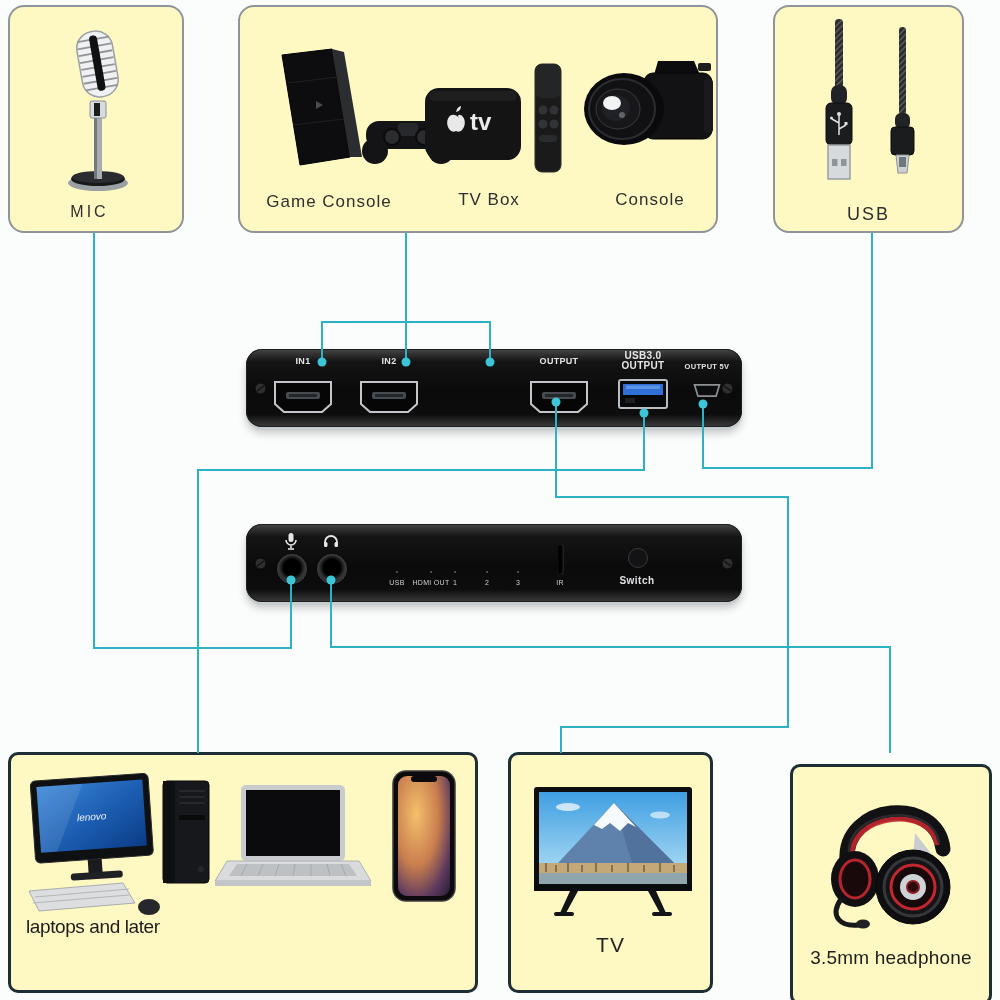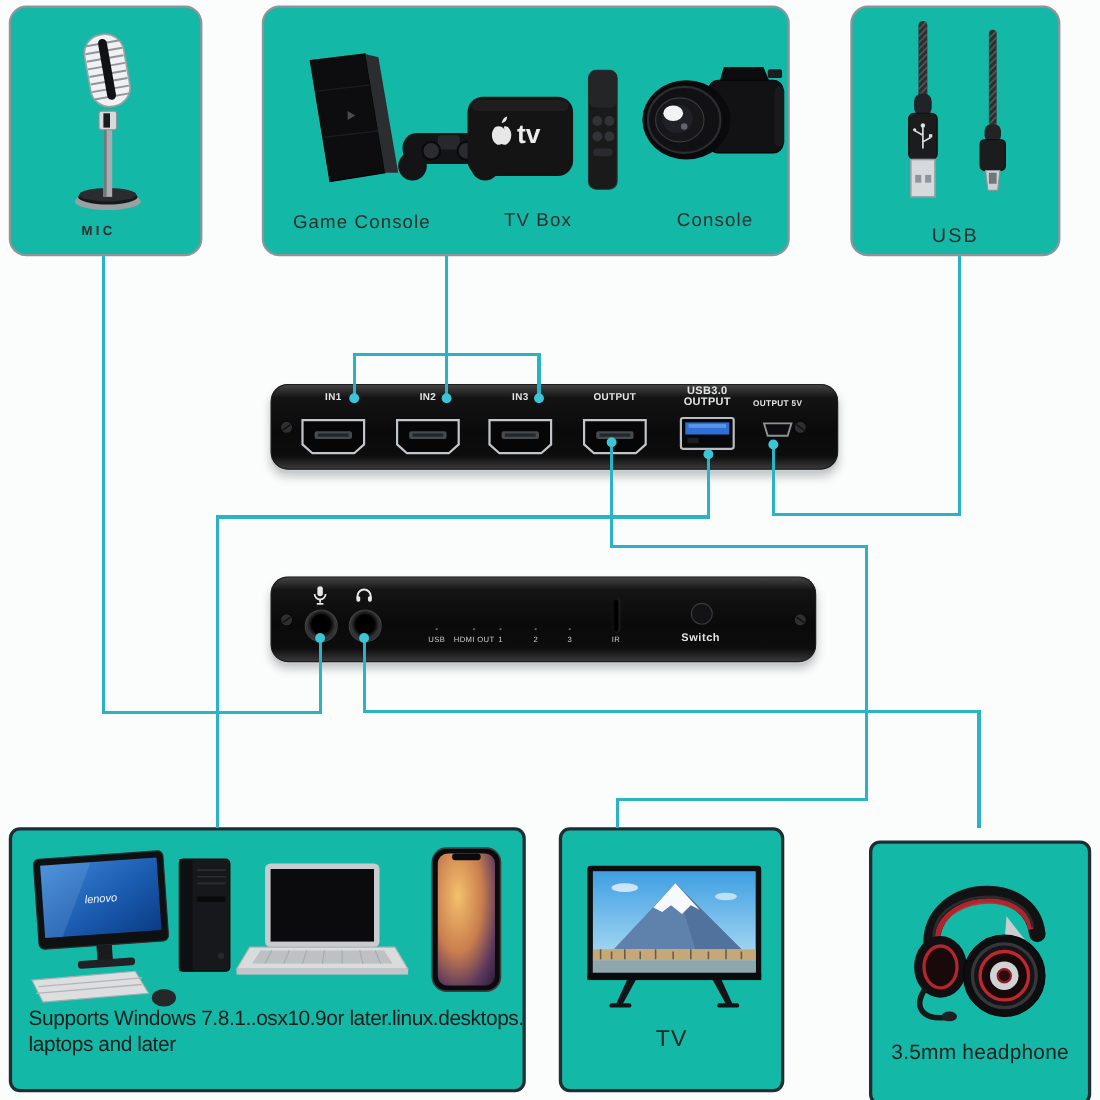--- a/index.html
+++ b/index.html
@@ -1,47 +1,47 @@
 <!DOCTYPE html>
 <html><head>
 <meta charset="utf-8">
 <style>
   html,body{margin:0;padding:0;background:#eee;}
   .canvas{position:relative;width:1000px;height:1000px;background:#fbfcfc;overflow:hidden;
           font-family:"Liberation Sans",sans-serif;}
   .wires{position:absolute;left:0;top:0;width:1000px;height:1000px;z-index:6;pointer-events:none;}
 
   
-  .box{position:absolute;background:#14b8a6;z-index:2;box-sizing:border-box;}
+  .box{position:absolute;background:#fef9c3;z-index:2;box-sizing:border-box;}
   .topb{border:2px solid #8e9499;border-radius:16px;}
   .botb{border:3px solid #1d2e35;border-radius:10px;}
   #mic-box{left:8px;top:5px;width:176px;height:228px;}
   #sources-box{left:238px;top:5px;width:480px;height:228px;}
   #usb-box{left:773px;top:5px;width:191px;height:228px;}
   #computer-box{left:8px;top:752px;width:470px;height:241px;}
   #tv-box{left:508px;top:752px;width:205px;height:241px;}
   #headphone-box{left:790px;top:752px;width:202px;height:241px;margin-top:12px;}
 
   .fig{position:absolute;}
   .box-label{position:absolute;color:#2f2f2f;text-align:center;font-size:17px;letter-spacing:1px;}
-  #mic-label{left:0;right:13px;top:196px;font-size:12px;letter-spacing:3px;font-weight:700;}
+  #mic-label{left:0;right:13px;top:196px;font-size:16px;letter-spacing:3px;font-weight:400;}
   #usb-label{left:0;right:0;top:197px;font-size:18px;letter-spacing:2px;font-weight:500;}
   #src-label-game{left:9px;width:160px;top:185px;}
   #src-label-tvbox{left:189px;width:120px;top:183px;}
   #src-label-camera{left:350px;width:120px;top:183px;}
   #tv-label{left:0;right:0;top:178px;font-size:21px;letter-spacing:1px;color:#242424;}
   #hp-label{left:0;right:0;top:180px;font-size:19px;letter-spacing:.2px;color:#1e1e1e;font-weight:500;}
   .caption{position:absolute;left:15px;top:160px;width:452px;color:#1c1c1c;
            font-size:19px;line-height:23px;letter-spacing:-0.4px;}
 
   
   .panel{position:absolute;z-index:3;width:496px;border-radius:16px;height:78px;
          background:linear-gradient(180deg,#474747 0%,#141414 16%,#0a0a0a 55%,#0d0d0d 84%,#3c3c3c 100%);
          box-shadow:0 3px 0 rgba(198,203,206,.95),0 6px 9px rgba(0,0,0,.22),inset 0 0 0 1px #1e1e1e;}
-  #front-panel{left:246px;top:349px;padding-left:20px;}
+  #front-panel{left:246px;top:349px;}
   #back-panel{left:246px;top:524px;}
   .port{position:absolute;}
   .pl{position:absolute;top:7px;width:100%;text-align:center;font-size:9px;font-weight:700;
       color:#e3e5e7;letter-spacing:.3px;white-space:nowrap;}
   .pl2{top:2px;font-size:10px;line-height:9.5px;}
   .plm{top:13px;font-size:7.5px;}
   .screw{position:absolute;width:13px;height:13px;}
   .bl{position:absolute;top:55px;transform:translateX(-50%);font-size:7px;color:#cdd0d2;
       letter-spacing:.3px;white-space:nowrap;}
   .brand{top:51px;font-size:10px;font-weight:700;color:#e0e2e4;letter-spacing:.5px;}
@@ -180,28 +180,20 @@
     <div class="port" style="left:26px;top:0;width:62px;height:78px">
       <span class="pl">IN1</span>
       <svg style="position:absolute;top:27px" width="62" height="42" viewBox="0 0 62 42">
         <polygon points="3,6 59,6 59,28 50,36 12,36 3,28" fill="#060606" stroke="#c2c6ca" stroke-width="2"></polygon>
         <rect x="14" y="16" width="34" height="7" rx="2" fill="#454b50"></rect>
           <rect x="17" y="18" width="28" height="3" fill="#23272a"></rect>
       </svg>
     </div>
     <div class="port" style="left:112px;top:0;width:62px;height:78px">
       <span class="pl">IN2</span>
-      <svg style="position:absolute;top:27px" width="62" height="42" viewBox="0 0 62 42">
-        <polygon points="3,6 59,6 59,28 50,36 12,36 3,28" fill="#060606" stroke="#c2c6ca" stroke-width="2"></polygon>
-        <rect x="14" y="16" width="34" height="7" rx="2" fill="#454b50"></rect>
-          <rect x="17" y="18" width="28" height="3" fill="#23272a"></rect>
-      </svg>
-    </div>
-    <div class="port" style="left:196px;top:0;width:62px;height:78px">
-      <span class="pl">IN3</span>
       <svg style="position:absolute;top:27px" width="62" height="42" viewBox="0 0 62 42">
         <polygon points="3,6 59,6 59,28 50,36 12,36 3,28" fill="#060606" stroke="#c2c6ca" stroke-width="2"></polygon>
         <rect x="14" y="16" width="34" height="7" rx="2" fill="#454b50"></rect>
           <rect x="17" y="18" width="28" height="3" fill="#23272a"></rect>
       </svg>
     </div>
     <div class="port" style="left:282px;top:0;width:62px;height:78px">
       <span class="pl">OUTPUT</span>
       <svg style="position:absolute;top:27px" width="62" height="42" viewBox="0 0 62 42">
         <polygon points="3,6 59,6 59,28 50,36 12,36 3,28" fill="#060606" stroke="#c2c6ca" stroke-width="2"></polygon>
@@ -310,21 +302,20 @@
             <stop offset=".45" stop-color="#c97e4e"></stop>
           <stop offset=".75" stop-color="#5e3a5e"></stop>
             <stop offset="1" stop-color="#241a33"></stop>
         </radialGradient>
       </defs>
       <rect x="4" y="2" width="62" height="130" rx="13" fill="#0b0b0d" stroke="#3b3c3e" stroke-width="1.5"></rect>
       <rect x="9" y="7" width="52" height="120" rx="9" fill="url(#phg)"></rect>
       <rect x="22" y="7" width="26" height="6" rx="3" fill="#0b0b0d"></rect>
     </svg>
     <div class="caption">
-      <div>Supports Windows 7.8.1..osx10.9or later.linux.desktops.</div>
       <div>laptops and later</div>
     </div>
   </div>
 
   <div class="box botb" id="tv-box">
     <svg class="fig" style="left:21px;top:30px" width="162" height="138" viewBox="0 0 162 138">
       <defs>
         <linearGradient id="sky" x1="0" y1="0" x2="0" y2="1">
           <stop offset="0" stop-color="#3f9fe2"></stop>
             <stop offset="1" stop-color="#b8e2f6"></stop>

